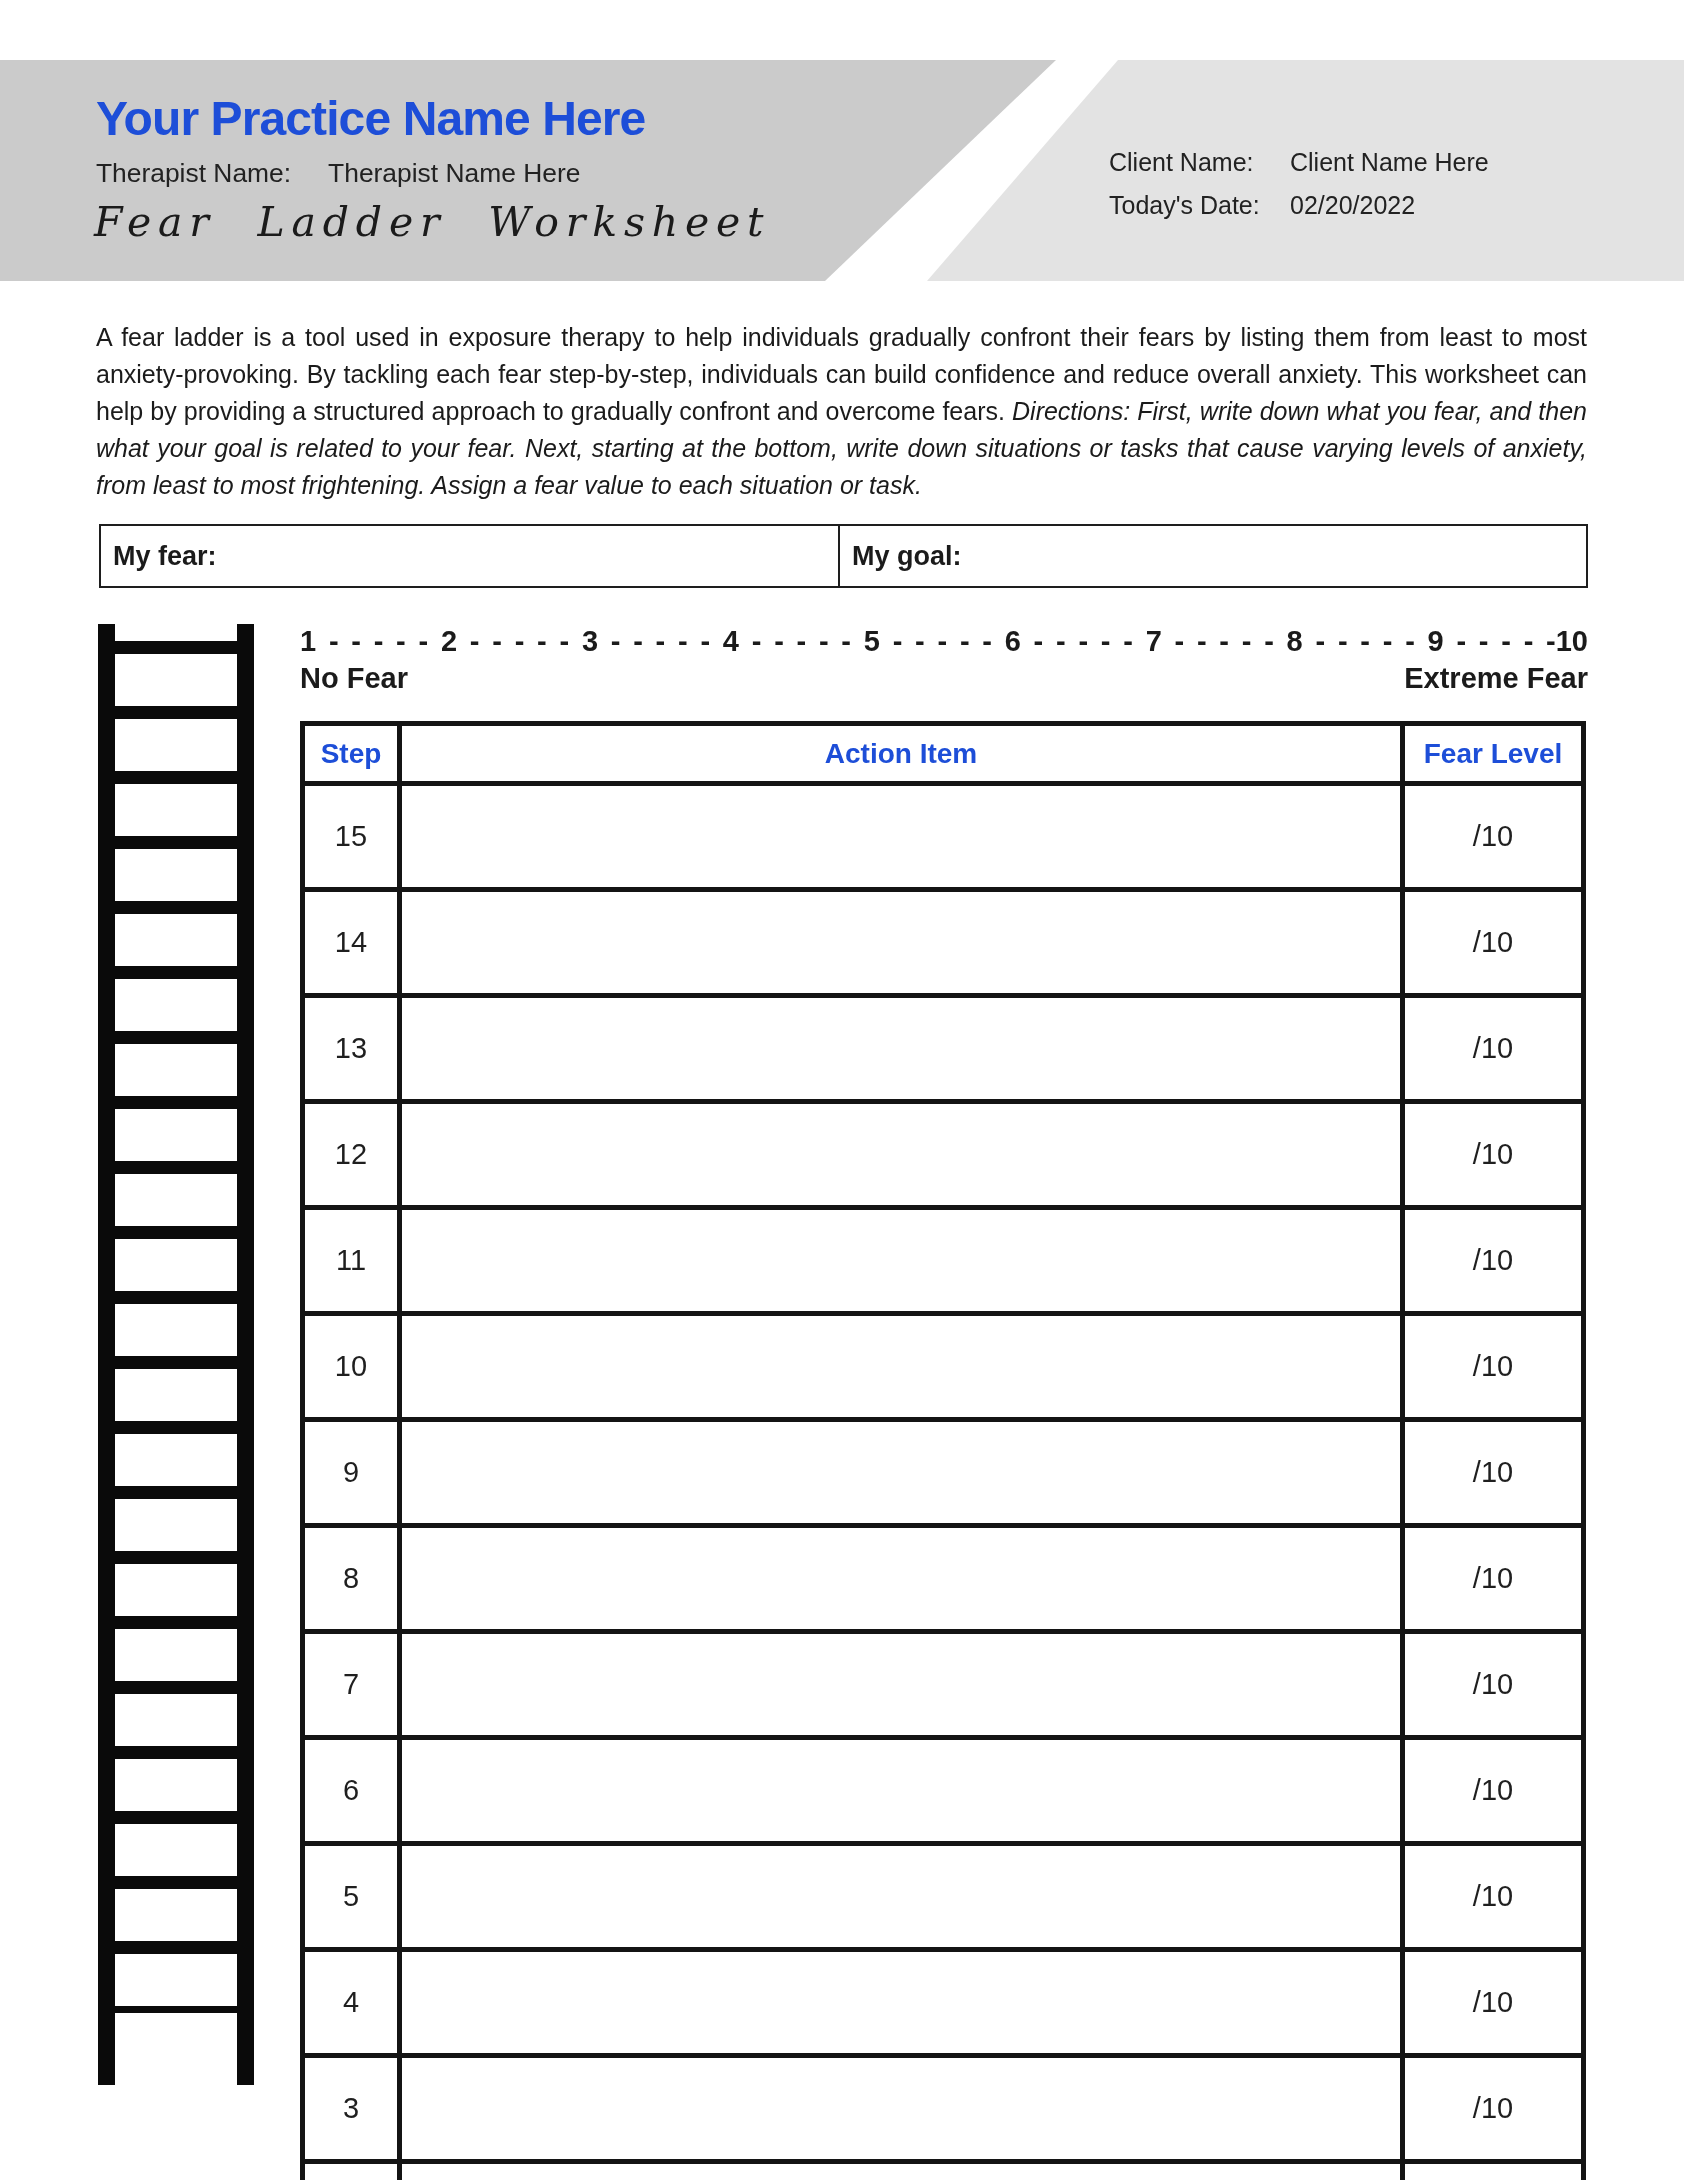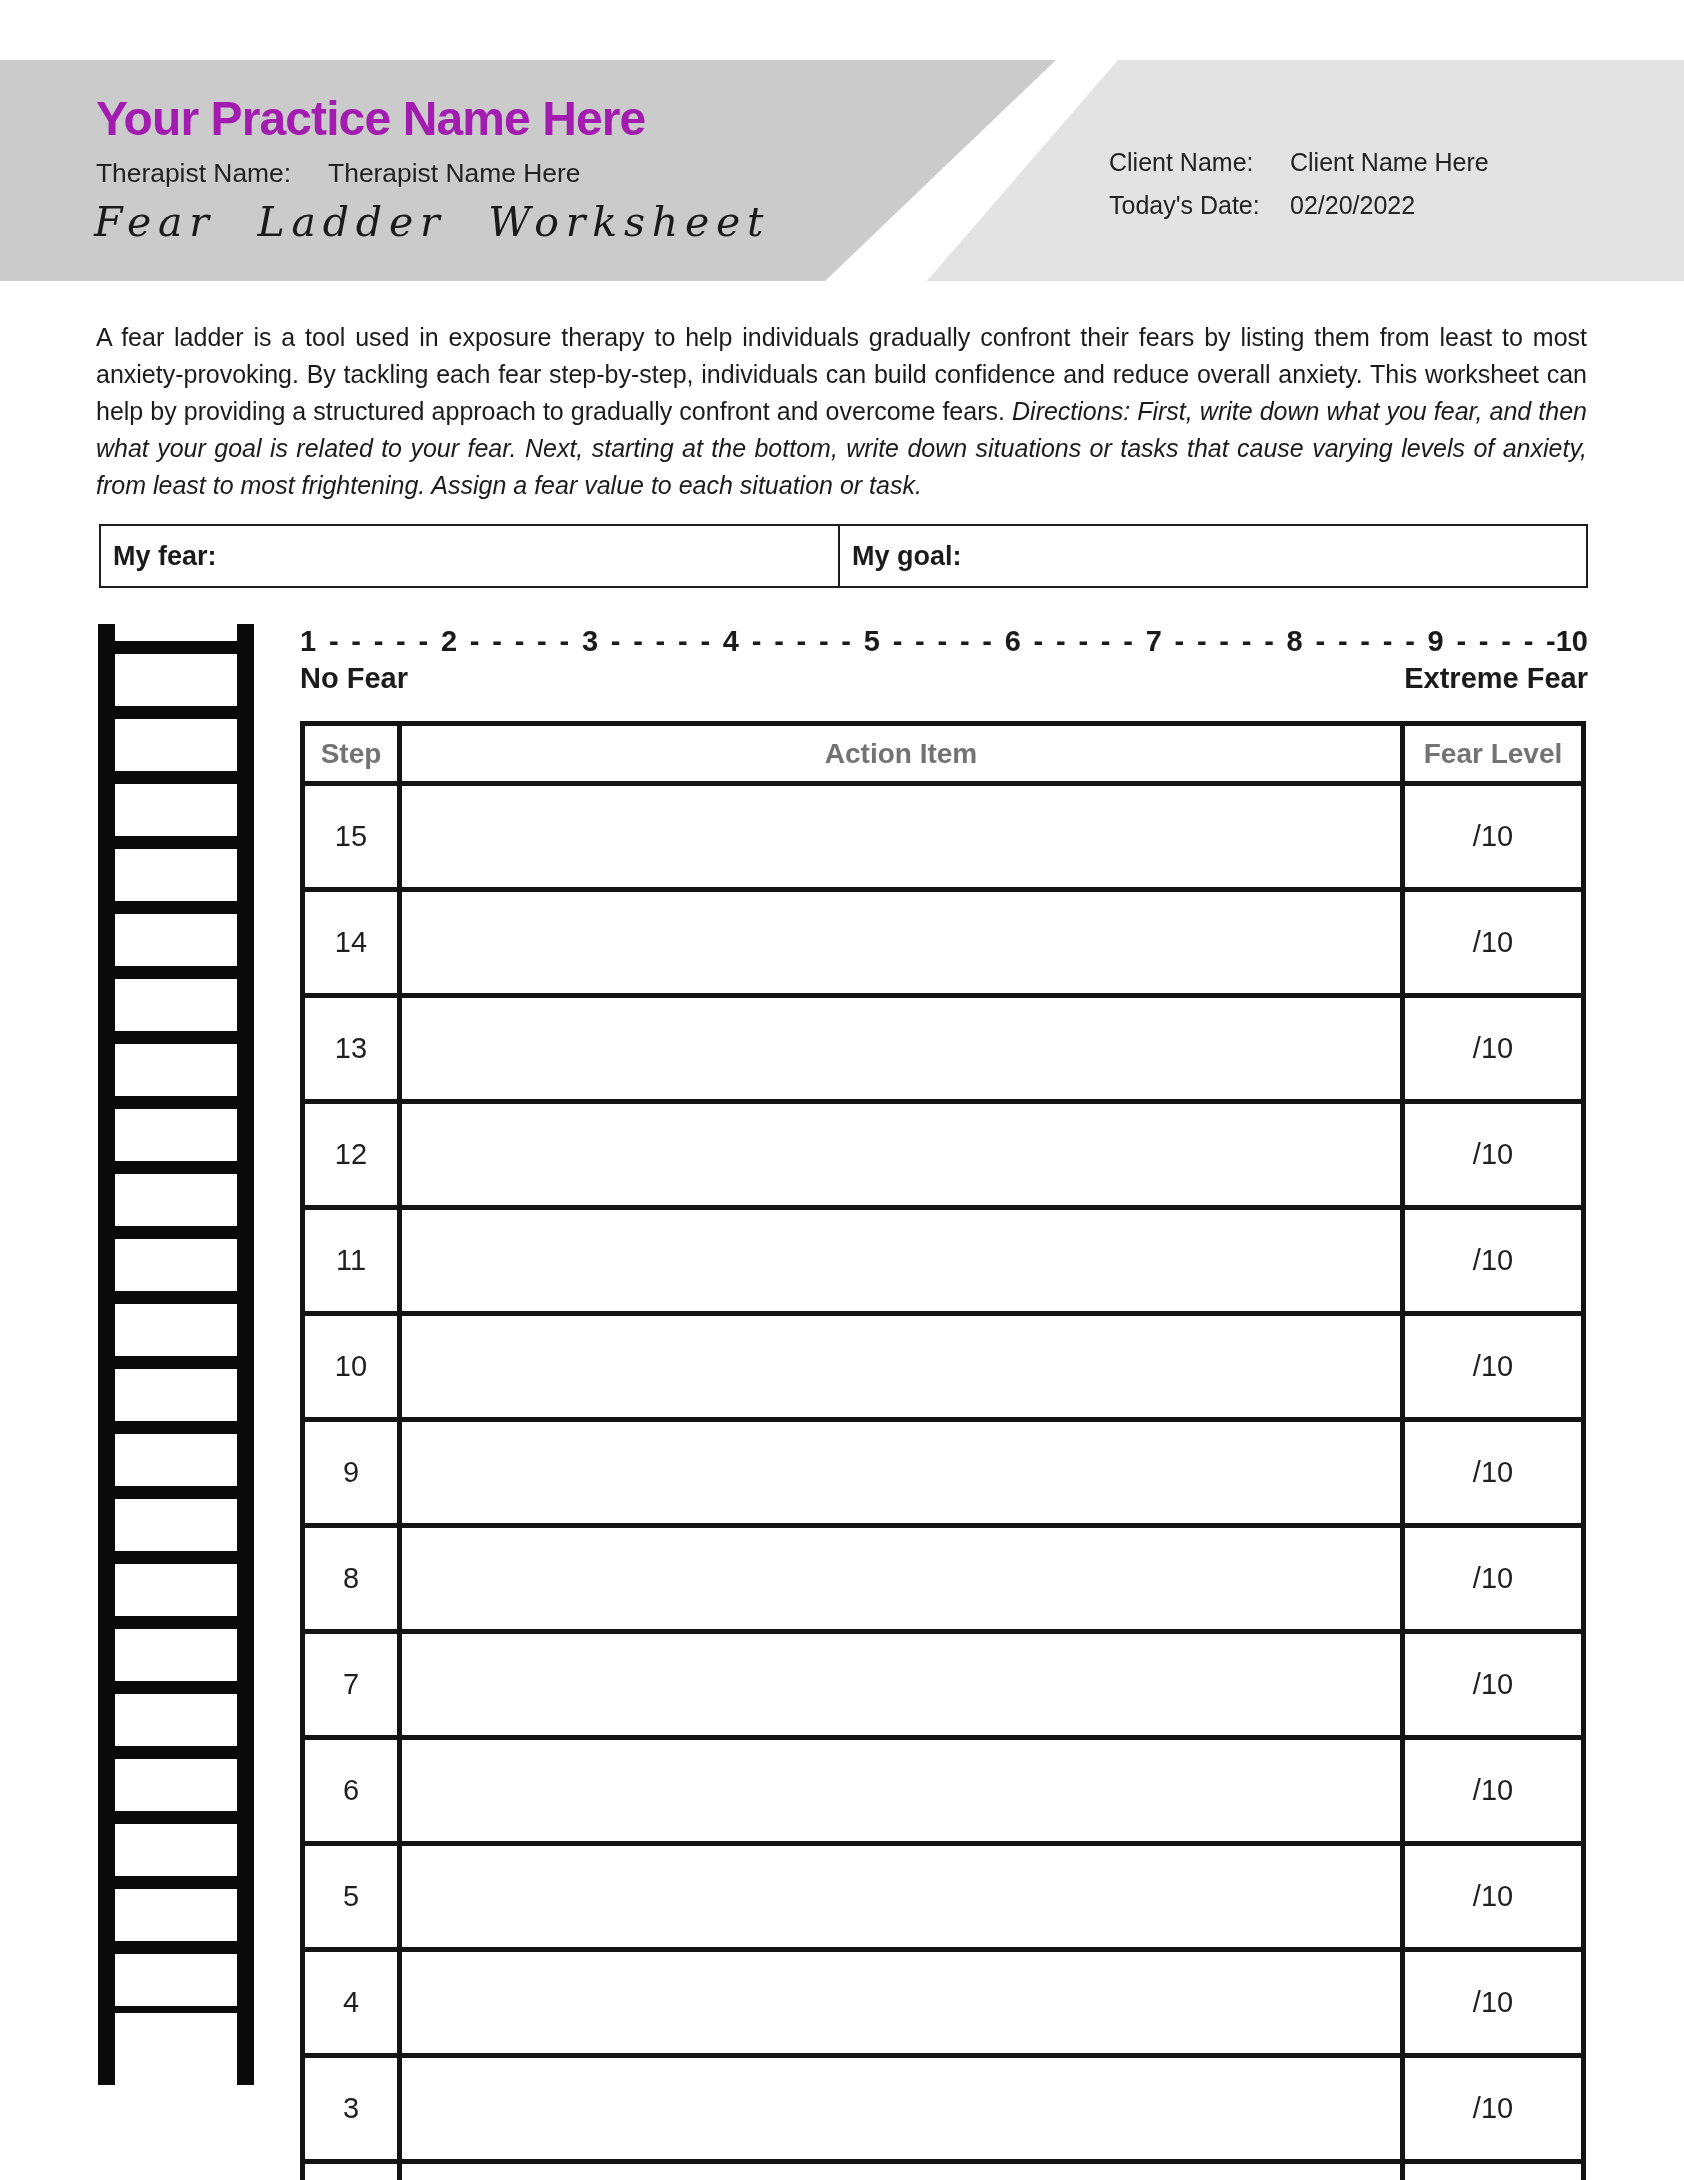--- a/index.html
+++ b/index.html
@@ -16,21 +16,21 @@
     position:absolute; inset:0; background:#cbcbcb;
     clip-path:polygon(0 0, 1056px 0, 825px 100%, 0 100%);
   }
   .band-light {
     position:absolute; inset:0; background:#e3e3e3;
     clip-path:polygon(1118px 0, 100% 0, 100% 100%, 927px 100%);
   }
   .practice-name {
     position:absolute; left:96px; top:95px;
     font-size:48px; font-weight:bold; letter-spacing:-0.9px; line-height:1;
-    color:#a21caf; white-space:nowrap;
+    color:#1d4ed8; white-space:nowrap;
   }
   .therapist-row {
     position:absolute; left:96px; top:158px;
     font-size:26.4px; line-height:31px; white-space:nowrap; color:#222;
   }
   .therapist-row .value { margin-left:37px; }
   .worksheet-title {
     position:absolute; left:94px; top:198px;
     font-family:"DejaVu Serif", serif; font-style:italic;
     font-size:41px; line-height:48px; letter-spacing:6.8px; word-spacing:22px;
@@ -85,21 +85,21 @@
     position:absolute; left:300px; top:721px; width:1286px;
     border:5.1px solid #141414; background:#fff;
   }
   .trow { display:flex; align-items:stretch; }
   .trow.header { height:55px; }
   .trow.data { height:106px; border-top:5.1px solid #141414; }
   .cell { display:flex; align-items:center; justify-content:center; }
   .c-step { flex:0 0 97px; border-right:5.1px solid #141414; }
   .c-action { flex:1; }
   .c-fear { flex:0 0 181px; border-left:5.1px solid #141414; }
-  .trow.header .cell { font-size:28px; font-weight:bold; color:#737373; }
+  .trow.header .cell { font-size:28px; font-weight:bold; color:#1d4ed8; }
   .trow.data .cell { font-size:29px; color:#1f1f1f; }
 </style>
 </head>
 <body>
 
 <div class="page">
 
   <div class="header-band">
     <div class="band-dark"></div>
     <div class="band-light"></div>

